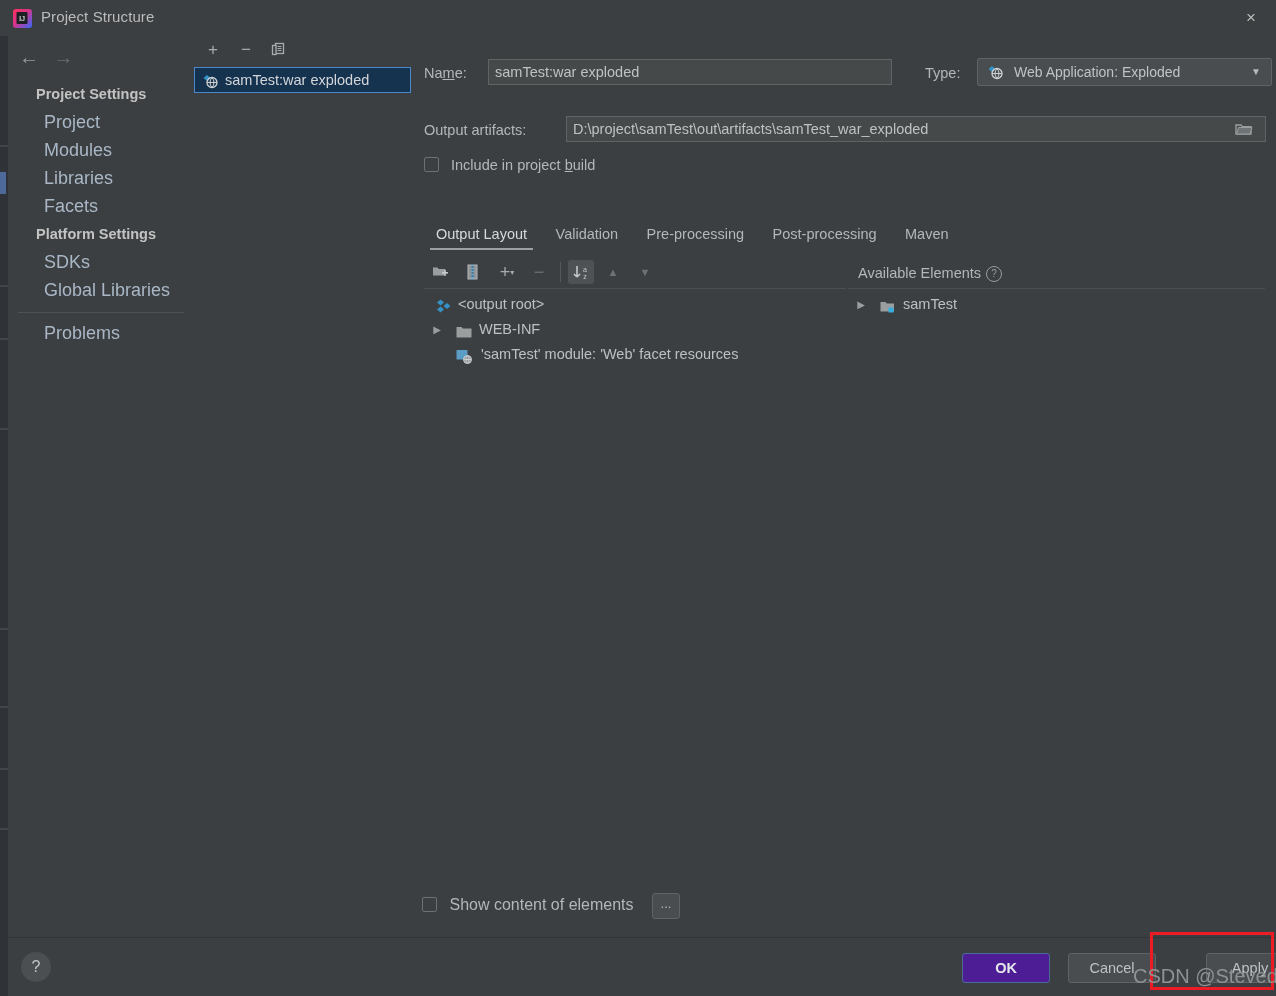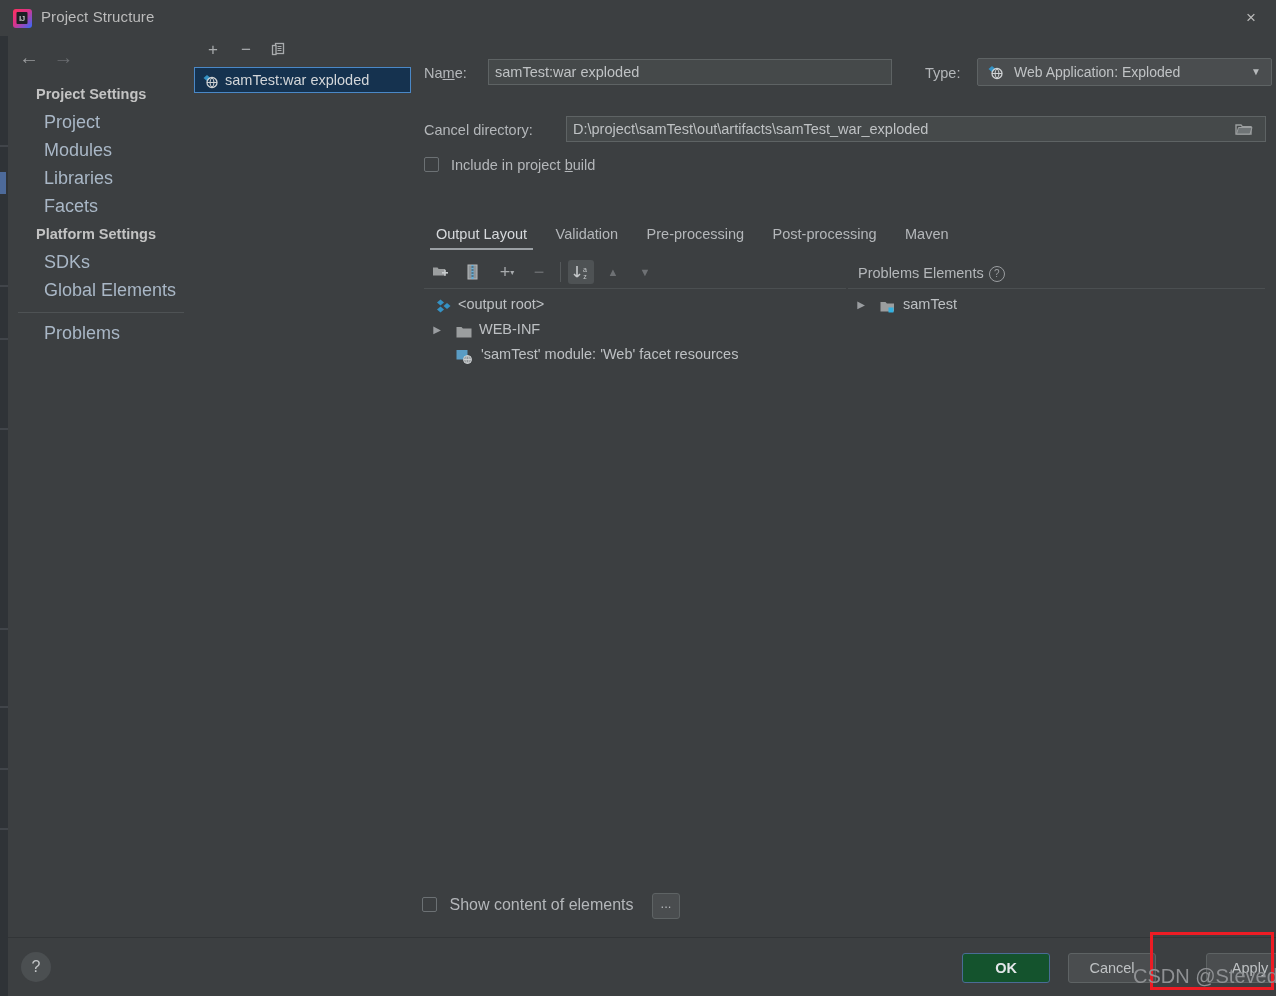--- a/index.html
+++ b/index.html
@@ -417,21 +417,21 @@
     border: 1px solid #5e6364;
     background: #4a4d4f;
     color: #bfc2c4;
     font-size: 14.5px;
     line-height: 28px;
     text-align: center;
     cursor: pointer;
     box-sizing: border-box;
   }
   .dlg-btn.primary {
-    background: #14532d;
+    background: #4c1d95;
     border-color: #4a6c96;
     color: #e4e7ea;
     font-weight: bold;
   }
 
   .annot-rect {
     position: absolute;
     left: 1150px; top: 932px;
     width: 124px; height: 58px;
     border: 3px solid #ed1c24;
@@ -489,21 +489,21 @@
     </div>
 
     <div class="nav-group" style="top:44px;">
       <div class="nav-header">Project Settings</div>
       <div class="nav-item">Project</div>
       <div class="nav-item">Modules</div>
       <div class="nav-item">Libraries</div>
       <div class="nav-item">Facets</div>
       <div class="nav-header">Platform Settings</div>
       <div class="nav-item">SDKs</div>
-      <div class="nav-item">Global Elements</div>
+      <div class="nav-item">Global Libraries</div>
       <div class="nav-sep"></div>
       <div class="nav-item">Problems</div>
     </div>
   </div>
 
   <div class="artifacts-panel">
     <div class="art-toolbar">
       <div class="tb-btn" style="left:6px;">+</div>
       <div class="tb-btn" style="left:39px;">−</div>
       <div class="tb-btn" style="left:71px;">
@@ -544,21 +544,21 @@
             <circle cx="9" cy="9.5" r="5" fill="none" stroke="#cfd2d4" stroke-width="1.3"></circle>
             <path d="M4 9.5 h10 M9 4.6 a7 7 0 0 1 0 9.8 a7 7 0 0 1 0 -9.8" fill="none" stroke="#cfd2d4" stroke-width="1"></path>
           </svg>
         </span>
         <span class="ctext">Web Application: Exploded</span>
         <span class="carrow">▼</span>
       </div>
     </div>
 
     <div class="row-out">
-      <span class="lbl" style="position:absolute;left:0;top:0;">Cancel directory:</span>
+      <span class="lbl" style="position:absolute;left:0;top:0;">Output artifacts:</span>
       <input class="txtfield" style="position: absolute; left: 142px; top: 0px; width: 700px;" value="D:\project\samTest\out\artifacts\samTest_war_exploded">
       <span class="folder-btn" style="right:8px;top:5px;">
         <svg width="18" height="16" viewBox="0 0 18 16">
           <path d="M1 4 h5 l1.4 1.6 H16 V13 H1 Z" fill="none" stroke="#9b9e9f" stroke-width="1.4"></path>
           <path d="M3.5 6.5 H17 L15 13 H1.5 Z" fill="#6f7476" stroke="#9b9e9f" stroke-width="1"></path>
         </svg>
       </span>
     </div>
 
     <div class="cb-row" style="left:13px;top:121px;">
@@ -599,21 +599,21 @@
         <svg width="18" height="17" viewBox="0 0 18 17" style="vertical-align:-4px;">
           <path d="M5 2 V13 M5 13 l-3 -3 M5 13 l3 -3" fill="none" stroke="#c5c8ca" stroke-width="1.6"></path>
           <text x="13" y="7.5" font-size="7" font-family="'Liberation Sans',sans-serif" fill="#c5c8ca" text-anchor="middle">a</text>
           <text x="13" y="15" font-size="7" font-family="'Liberation Sans',sans-serif" fill="#c5c8ca" text-anchor="middle">z</text>
         </svg>
       </div>
       <div class="ltb disabled" style="left:176px;width:26px;font-size:11px;">▲</div>
       <div class="ltb disabled" style="left:208px;width:26px;font-size:11px;">▼</div>
 
       <div class="avail-label" style="left:434px;">
-        <span>Problems Elements</span><span class="help-circle">?</span>
+        <span>Available Elements</span><span class="help-circle">?</span>
       </div>
     </div>
 
     <div class="panel-divider"></div>
     <div class="panel-divider2"></div>
 
     <div class="tree-left">
       <div class="tree-row">
         <span class="tnode-icon" style="left:12px;top:5px;">
           <svg width="16" height="16" viewBox="0 0 16 16">

